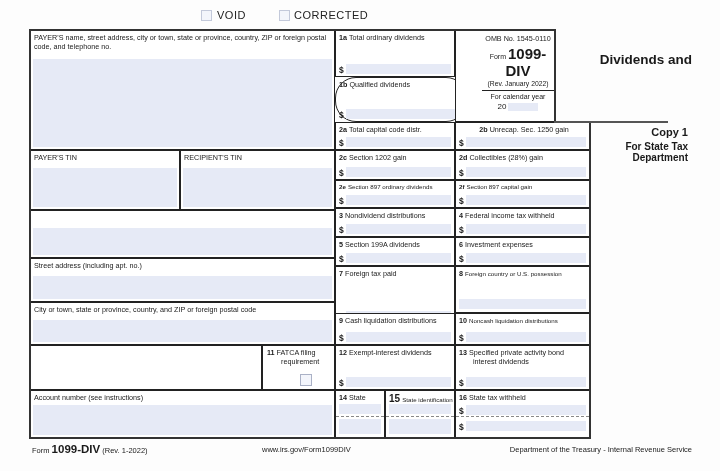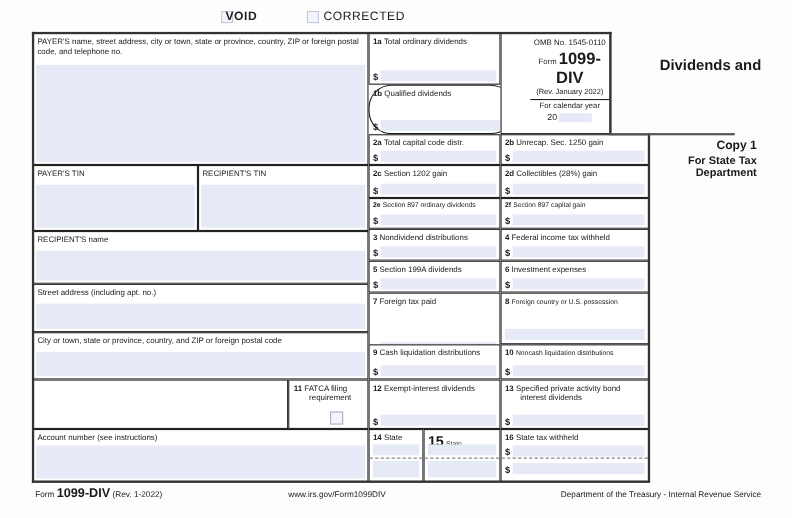--- a/index.html
+++ b/index.html
@@ -33,41 +33,40 @@
   .omb-year{margin-top:2px;font-size:8px;display:flex;justify-content:center;align-items:flex-end;gap:2px;}
   .yr-blank{display:inline-block;width:30px;height:8px;background:#e6eaf6;}
   .rt{position:absolute;text-align:right;font-weight:bold;}
   .footer{position:absolute;top:443px;font-size:7.5px;}
   .f-big{font-weight:bold;font-size:11.5px;}
 </style>
 </head>
 <body>
 
 <span class="cb" style="left:201px;top:10px;width:11px;height:11px;"></span>
-<span class="topchk" style="left:205px;font-weight:bold;">VOID</span>
+<span class="topchk" style="left:217px;">VOID</span>
 <span class="cb" style="left:279px;top:10px;width:11px;height:11px;"></span>
 <span class="topchk" style="left:294px;">CORRECTED</span>
 
 <div class="cell" style="left:30px;top:30px;width:305px;height:120px;">
   <div class="lbl noind">PAYER'S name, street address, city or town, state or province, country, ZIP or foreign postal code, and telephone no.</div>
   <div class="area-fill" style="top:28px;"></div>
 </div>
 
 <div class="cell" style="left:30px;top:150px;width:150px;height:60px;">
   <div class="lbl noind">PAYER'S TIN</div>
   <div class="area-fill" style="top:17px;"></div>
 </div>
 
 <div class="cell" style="left:180px;top:150px;width:155px;height:60px;">
   <div class="lbl noind">RECIPIENT'S TIN</div>
   <div class="area-fill" style="top:17px;"></div>
 </div>
 
 <div class="cell" style="left:30px;top:210px;width:305px;height:48px;">
-  <div class="lbl noind">RECIPIENT'S name</div>
   <div class="area-fill" style="top:17px;"></div>
 </div>
 
 <div class="cell" style="left:30px;top:258px;width:305px;height:44px;">
   <div class="lbl noind">Street address (including apt. no.)</div>
   <div class="area-fill" style="top:17px;"></div>
 </div>
 
 <div class="cell" style="left:30px;top:302px;width:305px;height:43px;">
   <div class="lbl noind">City or town, state or province, country, and ZIP or foreign postal code</div>
@@ -169,39 +168,39 @@
 </div>
 
 <div class="cell" style="left:335px;top:390px;width:50px;height:48px;">
   <div class="lbl"><span class="num">14</span><span>State</span></div>
   <div class="strip" style="top:13px;height:10px;"></div>
   <div class="dash" style="top:25px;"></div>
   <div class="strip" style="top:28px;bottom:3px;"></div>
 </div>
 
 <div class="cell" style="left:385px;top:390px;width:70px;height:48px;">
-  <div class="lbl small" style="padding-left:11px;text-indent:-11px;"><span class="num" style="font-size:13px;margin-top:28px;">15</span><span>State identification no.</span></div>
+  <div class="lbl small" style="padding-left:11px;text-indent:-11px;"><span class="num" style="font-size:10px;margin-top:28px;">15</span><span>State identification no.</span></div>
   <div class="strip" style="top:13px;height:10px;"></div>
   <div class="dash" style="top:25px;"></div>
   <div class="strip" style="top:28px;bottom:3px;"></div>
 </div>
 
 <div class="cell omb-c" style="left:455px;top:30px;width:100px;height:92px;padding-left:26px;">
   <div class="omb-line1">OMB No. 1545-0110</div>
   <div class="omb-form"><span>Form</span> <b>1099-DIV</b></div>
   <div class="omb-rev">(Rev. January 2022)</div>
   <div class="omb-div"></div>
   <div class="omb-cal">For calendar year</div>
   <div class="omb-year">
       <span>20</span>
       <span class="yr-blank"></span>
     </div>
 </div>
 
-<div class="cell" style="left:455px;top:122px;width:135px;height:28px;">
+<div class="cell" style="left:455px;top:122px;width:135px;height:28px;text-align:center;">
   <div class="lbl"><span class="num">2b</span><span>Unrecap. Sec. 1250 gain</span></div>
   <div class="money" style="bottom:2px;">
       <span class="ds">$</span>
       <span class="mfill"></span>
     </div>
 </div>
 
 <div class="cell" style="left:455px;top:150px;width:135px;height:30px;">
   <div class="lbl"><span class="num">2d</span><span>Collectibles (28%) gain</span></div>
   <div class="money" style="bottom:2px;">

